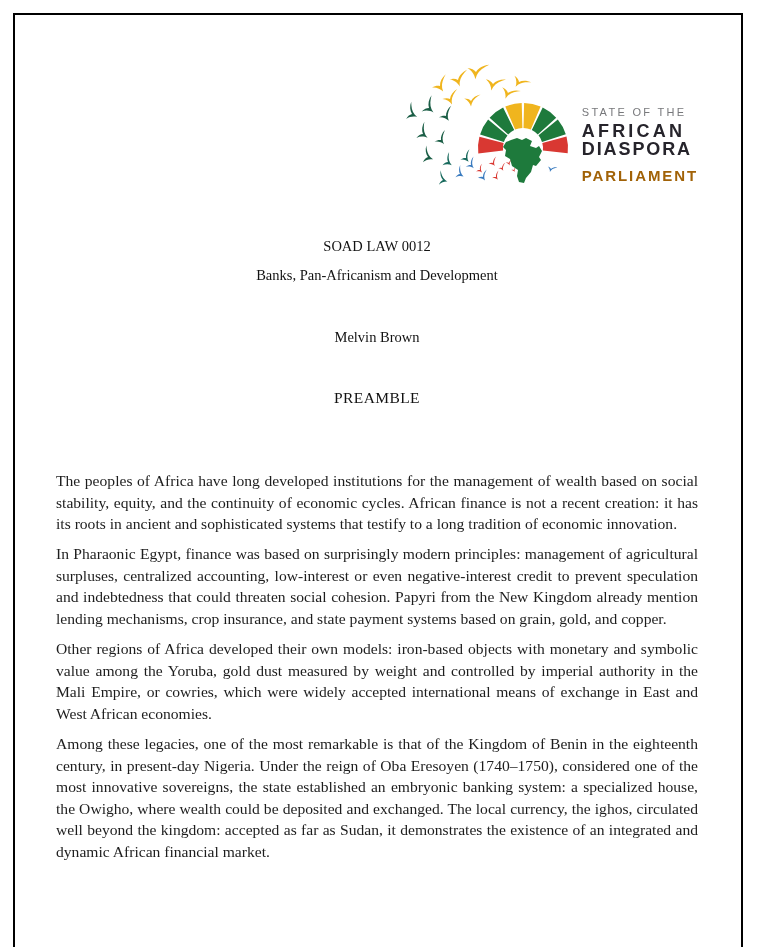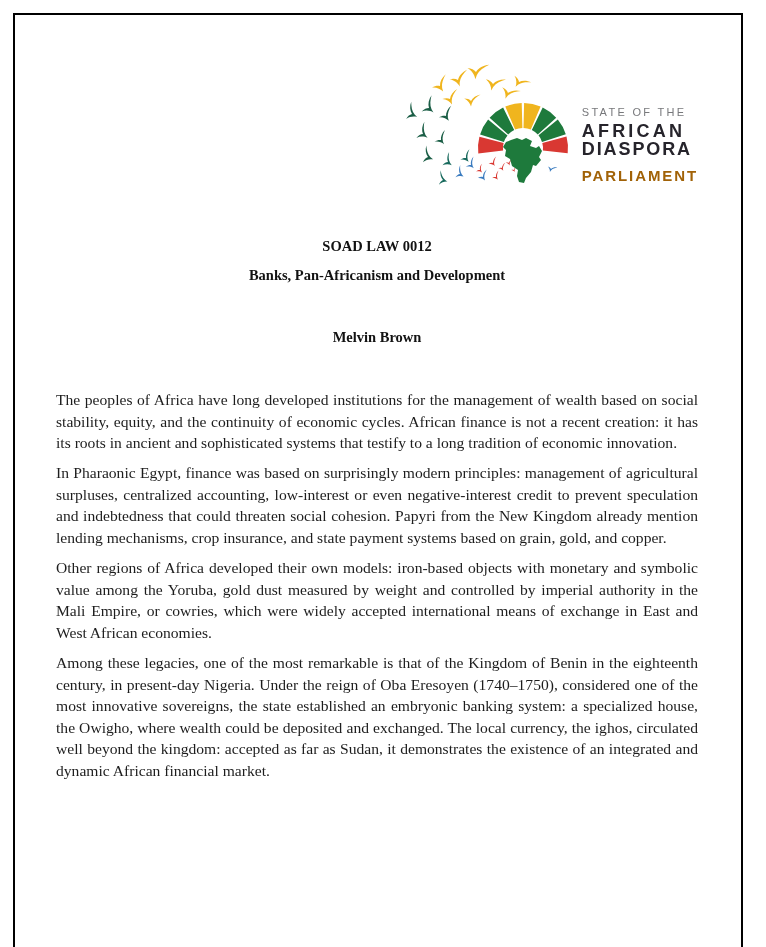--- a/index.html
+++ b/index.html
@@ -23,31 +23,31 @@
     font-family:"Liberation Sans", sans-serif;
     display:flex;flex-direction:column;align-items:flex-start;
     white-space:nowrap;
   }
   .lt-state{font-size:11px;line-height:13px;letter-spacing:2.3px;color:#77787b;font-weight:400;}
   .lt-african{font-size:18px;line-height:17px;margin-top:4px;letter-spacing:3.2px;font-weight:700;color:#26242b;}
   .lt-diaspora{font-size:18px;line-height:17px;margin-top:1px;letter-spacing:1.9px;font-weight:700;color:#26242b;}
   .lt-parliament{font-size:15px;line-height:15px;margin-top:10px;letter-spacing:1.9px;font-weight:700;color:#a16207;}
   
   .hline{
-    text-align:center;font-weight:700;font-size:14.5px;line-height:17px;
+    text-align:center;font-weight:400;font-size:14.5px;line-height:17px;
     margin:5px;color:#121212;
   }
   .t-law{margin-top:50px;}
   .t-title{margin-top:12px;}
   .t-date{margin-top:13px;}
   .t-author{margin-top:45px;}
   .t-role{margin-top:12px;}
   .t-preamble{margin-top:43px;font-size:15.5px;line-height:18px;letter-spacing:0.4px;}
   
-  .doc-body{margin-top:43px;}
+  .doc-body{margin-top:63px;}
   .doc-body p{
     margin:0 0 8.5px 0;
     font-size:15.6px;line-height:21.6px;
     text-align:justify;color:#1d1d1d;
   }
 </style>
 </head>
 <body>
 
 <div class="sheet">
@@ -119,20 +119,21 @@
       <div class="lt-diaspora">DIASPORA</div>
       <div class="lt-parliament">PARLIAMENT</div>
     </div>
   </div>
 
   <p class="hline t-law">SOAD LAW 0012</p>
   <p class="hline t-title">Banks, Pan-Africanism and Development</p>
 
   <p class="hline t-author">Melvin Brown</p>
 
+  <p class="hline t-preamble">PREAMBLE</p>
 
   <div class="doc-body">
     <p>The peoples of Africa have long developed institutions for the management of wealth based on social stability, equity, and the continuity of economic cycles. African finance is not a recent creation: it has its roots in ancient and sophisticated systems that testify to a long tradition of economic innovation.</p>
     <p>In Pharaonic Egypt, finance was based on surprisingly modern principles: management of agricultural surpluses, centralized accounting, low-interest or even negative-interest credit to prevent speculation and indebtedness that could threaten social cohesion. Papyri from the New Kingdom already mention lending mechanisms, crop insurance, and state payment systems based on grain, gold, and copper.</p>
     <p>Other regions of Africa developed their own models: iron-based objects with monetary and symbolic value among the Yoruba, gold dust measured by weight and controlled by imperial authority in the Mali Empire, or cowries, which were widely accepted international means of exchange in East and West African economies.</p>
     <p>Among these legacies, one of the most remarkable is that of the Kingdom of Benin in the eighteenth century, in present-day Nigeria. Under the reign of Oba Eresoyen (1740–1750), considered one of the most innovative sovereigns, the state established an embryonic banking system: a specialized house, the Owigho, where wealth could be deposited and exchanged. The local currency, the ighos, circulated well beyond the kingdom: accepted as far as Sudan, it demonstrates the existence of an integrated and dynamic African financial market.</p>
   </div>
 
 </div>
 

